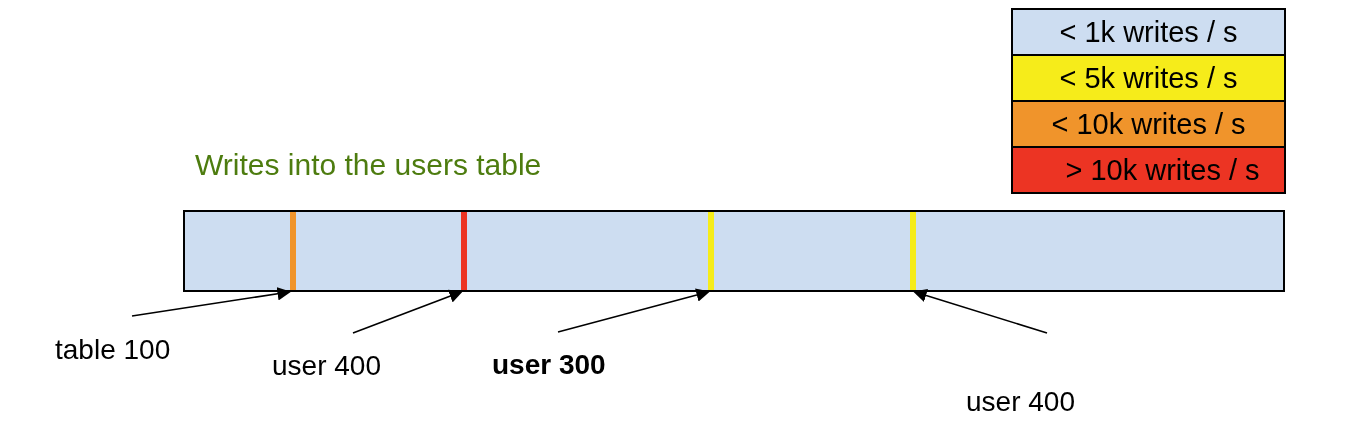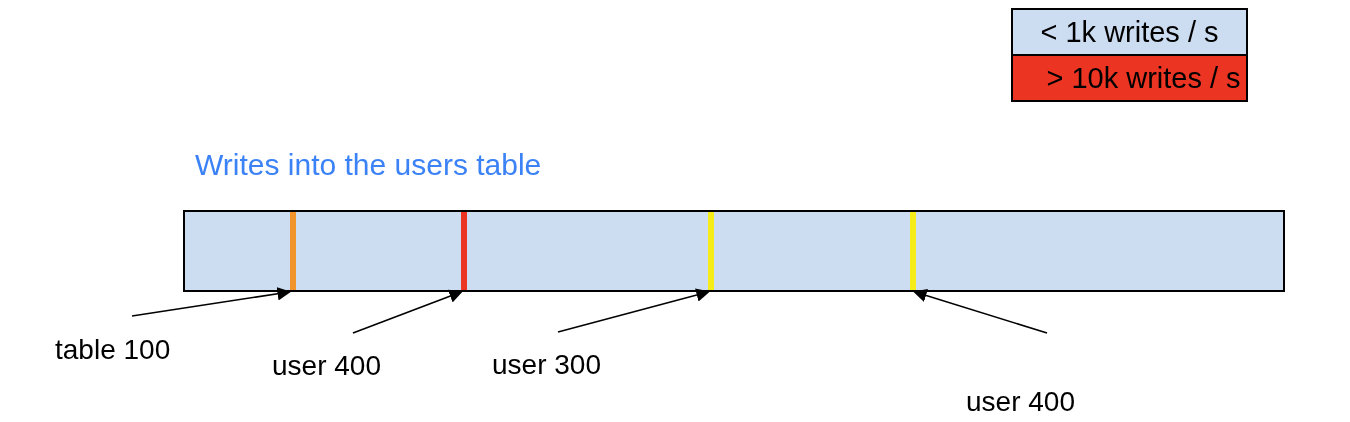--- a/index.html
+++ b/index.html
@@ -14,32 +14,32 @@
     height: 422px;
     background: #ffffff;
     overflow: hidden;
   }
   .diagram-title {
     position: absolute;
     left: 195px;
     top: 148px;
     font-size: 30px;
     line-height: 34px;
-    color: #3b82f6;
+    color: #4d7c0f;
     white-space: nowrap;
   }
   .legend {
     position: absolute;
     left: 1011px;
     top: 8px;
     width: 239px;
   }
   .legend-row {
     box-sizing: border-box;
-    width: 237px;
+    width: 275px;
     height: 48px;
     border: 2px solid #000000;
     margin-top: -2px;
     display: flex;
     align-items: center;
     justify-content: center;
     font-size: 29px;
     color: #000000;
     white-space: nowrap;
   }
@@ -79,36 +79,42 @@
 <body>
 
 <div class="stage">
 
   <div class="diagram-title">Writes into the users table</div>
 
   <div class="legend">
     <div class="legend-row" style="background-color: rgb(205, 221, 241);">
       <span>&lt; 1k writes / s</span>
     </div>
+    <div class="legend-row" style="background-color: rgb(246, 236, 26);">
+      <span>&lt; 5k writes / s</span>
+    </div>
+    <div class="legend-row" style="background-color: rgb(240, 148, 43);">
+      <span>&lt; 10k writes / s</span>
+    </div>
     <div class="legend-row" style="background-color: rgb(236, 52, 35); padding-left: 28px;">
       <span>&gt; 10k writes / s</span>
     </div>
   </div>
 
   <div class="users-bar" id="users-bar" style="background-color: rgb(205, 221, 241);">
       <div class="mark" style="left: 105px; background-color: rgb(240, 148, 43);"></div>
       <div class="mark" style="left: 276px; background-color: rgb(236, 52, 35);"></div>
       <div class="mark" style="left: 523px; background-color: rgb(246, 236, 26);"></div>
       <div class="mark" style="left: 725px; background-color: rgb(246, 236, 26);"></div>
     </div>
 
   <div id="labels-layer">
       <div class="user-label" style="left: 55px; top: 334px;">table 100</div>
       <div class="user-label" style="left: 272px; top: 350px;">user 400</div>
-      <div class="user-label" style="left: 492px; top: 349px;">user 300</div>
+      <div class="user-label" style="left: 492px; top: 349px; font-weight: bold;">user 300</div>
       <div class="user-label" style="left: 966px; top: 350px; margin-top: 36px;">user 400</div>
     </div>
 
   <svg class="arrows-overlay" id="arrows-svg" viewBox="0 0 1350 422" xmlns="http://www.w3.org/2000/svg">
     <defs>
       <marker id="arrowhead" viewBox="0 0 10 10" refX="8.5" refY="5" markerWidth="8.5" markerHeight="8.5" orient="auto">
         <path d="M 0 0 L 10 5 L 0 10 z" fill="#000000"></path>
       </marker>
     </defs>
   <line x1="132" y1="316" x2="289" y2="292" stroke="#000000" stroke-width="1.6" marker-end="url(#arrowhead)"></line>

